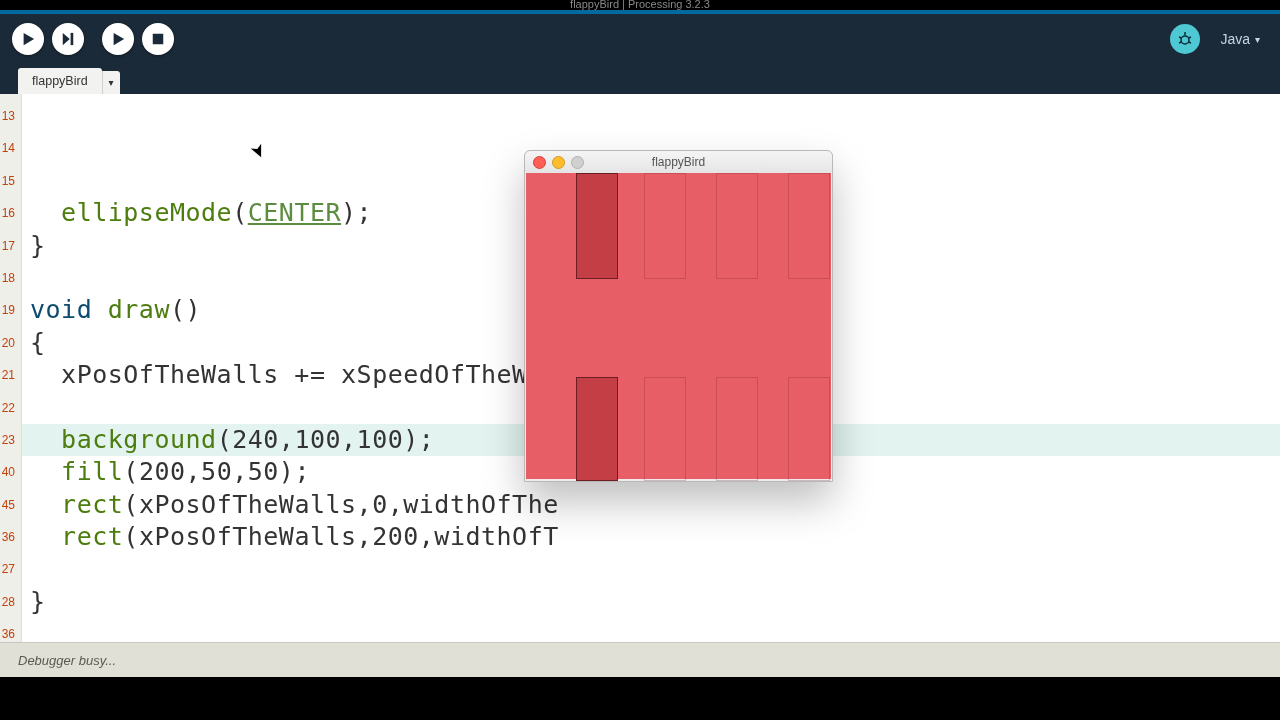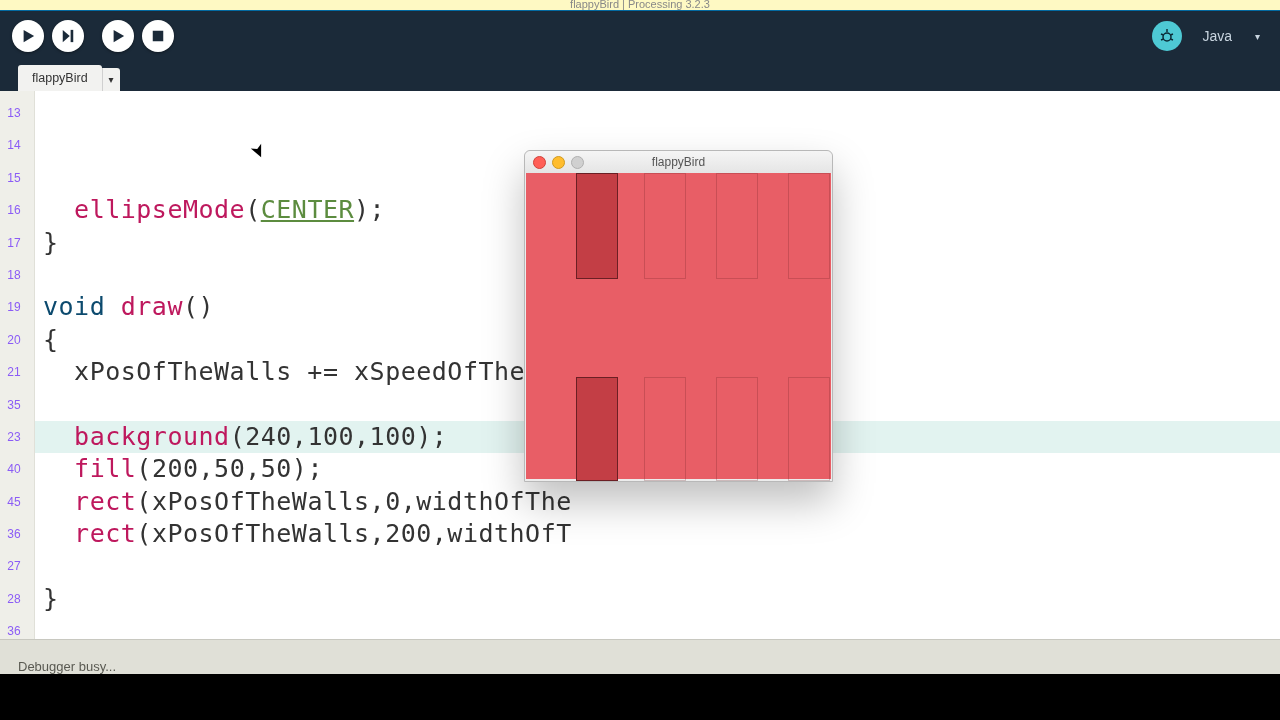--- a/index.html
+++ b/index.html
@@ -1,45 +1,45 @@
 <!DOCTYPE html>
 <html><head>
 <meta charset="utf-8">
 <style>
   html,body{margin:0;padding:0;width:1280px;height:720px;overflow:hidden;font-family:Arial,Helvetica,sans-serif;background:#fff;}
   
-  .os-title{height:10px;background:#fef9c3;border-bottom:1px solid #0369a1;font-size:12px;color:#666;position:relative;}
+  .os-title{height:10px;background:#000000;border-bottom:4px solid #0369a1;font-size:12px;color:#666;position:relative;}
   .os-title span{position:absolute;left:50%;top:-2px;transform:translateX(-50%);font-size:11px;color:#888;}
   
   .toolbar{height:50px;background:#1b2a39;display:flex;align-items:center;padding:0 12px;position:relative;}
   .btn{width:32px;height:32px;border-radius:50%;background:#fff;margin-right:8px;display:flex;align-items:center;justify-content:center;cursor:pointer;box-shadow:0 1px 3px rgba(0,0,0,0.4);color:#1b2a39;}
   .btn svg{width:14px;height:14px;fill:#1b2a39;}
   .spacer{flex:1;}
   .dbg-btn{width:30px;height:30px;border-radius:50%;background:#4ec9d4;display:flex;align-items:center;justify-content:center;color:#0b2b36;}
-  .mode{color:#c8d4df;font-size:14px;margin-left:20px;margin-right:8px;display:flex;align-items:center;gap:18px;}
+  .mode{color:#c8d4df;font-size:14px;margin-left:20px;margin-right:8px;display:flex;align-items:center;}
   .mode span.tri{display:inline-block;margin-left:5px;font-size:10px;}
   
   .tabrow{height:30px;background:#1b2a39;display:flex;align-items:flex-end;padding-left:18px;}
   .tab{background:#f2f2f0;color:#333;font-size:12.5px;padding:6px 14px;border-top-left-radius:3px;border-top-right-radius:3px;margin-right:0;}
   .tab-dd{background:#f2f2f0;color:#333;font-size:10px;padding:6px 6px;border-left:1px solid #d0d0d0;border-top-right-radius:3px;}
   
   .editor-wrap{display:flex;height:548px;background:#fff;}
-  .gutter{width:35px;background:#efefe9;border-right:1px solid #e0e0d8;text-align:center;font-size:12px;color:#8b5cf6;padding-top:6px;box-sizing:border-box;}
+  .gutter{width:22px;background:#efefe9;border-right:1px solid #e0e0d8;text-align:right;font-size:12px;color:#c2410c;padding-top:6px;box-sizing:border-box;}
   .gutter div{height:32.4px;line-height:32.4px;padding-right:6px;}
   .code{flex:1;position:relative;font-family:Menlo,Consolas,monospace;font-size:25px;line-height:32.4px;color:#333;padding:6px 0 0 8px;white-space:pre;letter-spacing:0.5px;}
   .code .line{height:32.4px;overflow:hidden;}
   .hl{position:absolute;left:0;right:0;height:32.4px;background:#e2f3f0;z-index:0;}
   .code .line span,.code .line{position:relative;z-index:1;}
   .kw{color:#0c4a6e;}
-  .fn{color:#be185d;}
+  .fn{color:#4d7c0f;}
   .cn{color:#5c8c3f;text-decoration:underline;}
   
   .cursor{position:absolute;z-index:50;font-size:18px;color:#000;}
   
-  .status{height:34px;background:#e0e0d7;border-top:1px solid #c8c8c0;font-size:13px;color:#5a5a52;display:flex;align-items:flex-end;padding-left:18px;}
+  .status{height:34px;background:#e0e0d7;border-top:1px solid #c8c8c0;font-size:13px;color:#5a5a52;display:flex;align-items:center;padding-left:18px;font-style:italic;}
   .console{height:48px;background:#000;}
   
   .sketch-win{position:absolute;left:524px;top:150px;width:307px;height:330px;box-shadow:0 20px 40px rgba(0,0,0,0.25);border-radius:6px 6px 0 0;background:#ececec;z-index:40;border:1px solid #b8b8b8;}
   .sketch-titlebar{height:22px;background:linear-gradient(#f5f5f5,#e5e5e5);border-top-left-radius:6px;border-top-right-radius:6px;display:flex;align-items:center;position:relative;font-size:12px;color:#555;}
   .traffic{display:flex;align-items:center;margin-left:8px;}
   .dot{width:11px;height:11px;border-radius:50%;margin-right:6px;}
   .dot.r{background:#ff5f57;border:1px solid #d1423a;}
   .dot.y{background:#ffbd2e;border:1px solid #d19a1d;}
   .dot.g{background:#d0d0d0;border:1px solid #b0b0b0;}
   .sketch-titlebar .title{position:absolute;left:0;right:0;text-align:center;pointer-events:none;}
@@ -102,21 +102,21 @@
   <div class="gutter" id="gutter">
       <div>13</div>
       <div>14</div>
       <div>15</div>
       <div>16</div>
       <div>17</div>
       <div>18</div>
       <div>19</div>
       <div>20</div>
       <div>21</div>
-      <div>35</div>
+      <div>22</div>
       <div>23</div>
       <div>40</div>
       <div>45</div>
       <div>36</div>
       <div>27</div>
       <div>28</div>
       <div>36</div>
     </div>
   <div class="code" id="code">
     <div class="hl" id="hl" style="top: 330px;"></div>

